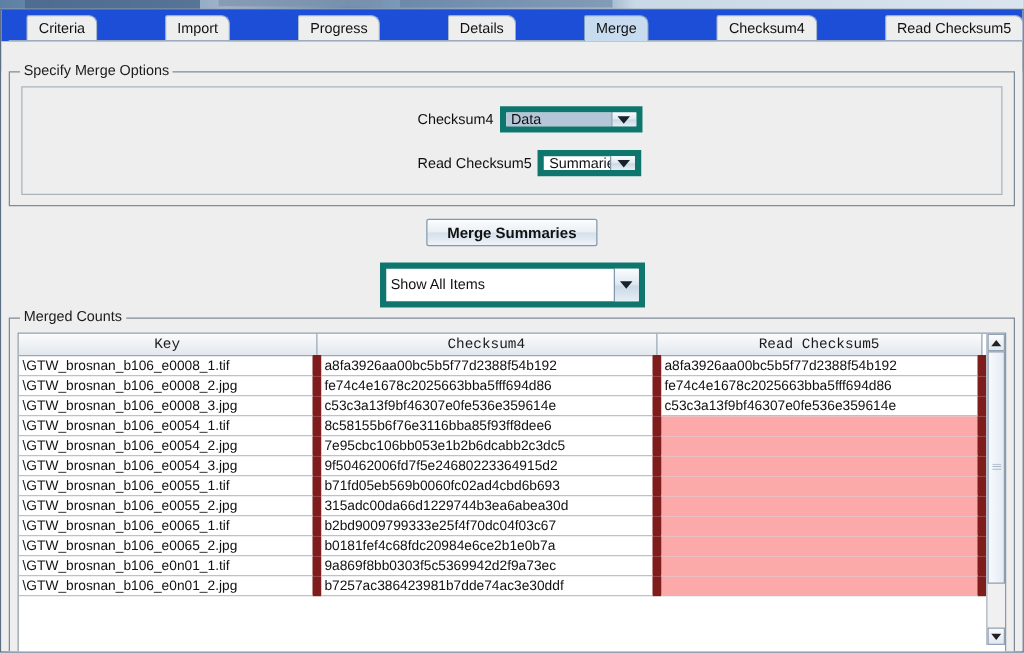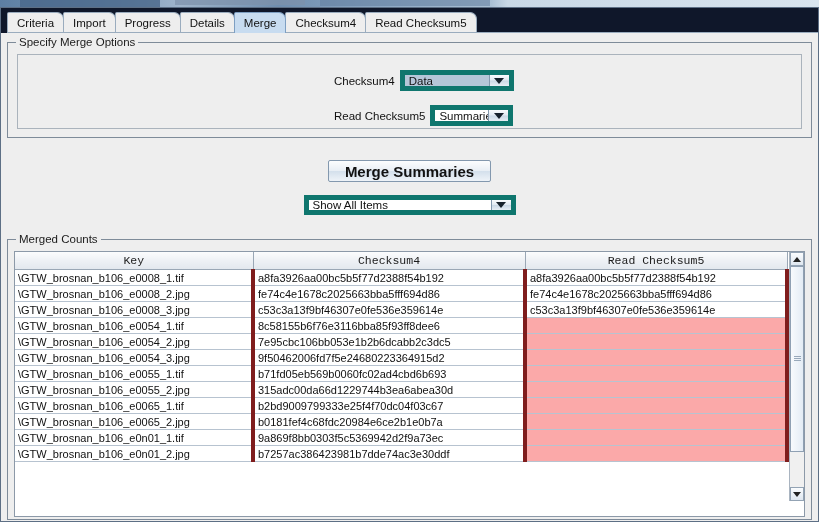--- a/index.html
+++ b/index.html
@@ -51,25 +51,26 @@
     font-size: 11.5px;
     font-weight: bold;
     color: #1b1b1b;
     letter-spacing: .1px;
   }
 
   
   .tabstrip {
     position: relative;
     height: 25px;
-    background: #0f172a;
-    padding-left: 6px;
+    background: #1d4ed8;
+    padding-left: 20px;
     box-sizing: border-box;
     display: flex;
     align-items: flex-end;
+    justify-content: space-between;
   }
   .tab {
     position: relative;
     height: 21px;
     line-height: 21px;
     padding: 0 9px 0 9px;
     margin-right: -1px;
     font-size: 11.5px;
     color: #111;
     background: #eeeeee;
@@ -113,22 +114,22 @@
     top: -7px;
     left: 8px;
     background: #eeeeee;
     padding: 0 3px;
     font-size: 11.5px;
     color: #1b1b1b;
     white-space: nowrap;
   }
 
   #merge-options {
-    margin-top: 9px;
-    height: 96px;
+    margin-top: 24px;
+    height: 108px;
   }
   #merge-options .inner {
     position: absolute;
     left: 9px; right: 9px; top: 11px; bottom: 8px;
     border: 1px solid #aab3bc;
     background: #eeeeee;
     box-sizing: border-box;
   }
 
   .field-row {
@@ -184,21 +185,21 @@
   
   .btn {
     display: inline-flex;
     align-items: center;
     justify-content: center;
     height: 22px;
     padding: 0 16px;
     border: 1px solid #8398ae;
     border-radius: 2px;
     background: linear-gradient(to bottom,#fcfdfe 0%,#e9eff5 48%,#d4e0ec 52%,#eef3f8 100%);
-    font-size: 15px;
+    font-size: 12px;
     font-weight: bold;
     color: #111;
     box-sizing: border-box;
     cursor: default;
     white-space: nowrap;
     text-align: right;
   }
 
   #merge-btn-wrap {
     position: absolute;
@@ -206,21 +207,21 @@
     top: 118px;
     text-align: center;
   }
   #filter-combo-wrap {
     position: absolute;
     left: 0; right: 0;
     top: 153px;
     display: flex;
     justify-content: center;
   }
-  #filter-combo { width: 212px; height: 20px; }
+  #filter-combo { width: 212px; height: 36px; }
 
   
   #merged-counts {
     position: absolute;
     left: 6px; right: 6px;
     top: 197px;
     bottom: -10px;
     border: 1px solid #7e8b99;
   }
   #merged-counts .tablewrap {
@@ -254,21 +255,21 @@
     border-left: none;
     font-weight: normal;
     font-size: 11.5px;
     color: #1b1b1b;
     text-align: center;
     padding: 0;
     font-family: Liberation Mono, monospace;
   }
   table.grid td {
     height: 15px;
-    border-right: 4px solid #7f1d1d;
+    border-right: 7px solid #7f1d1d;
     border-bottom: 1px solid #b7c3d0;
     padding: 0 0 0 3px;
     white-space: nowrap;
     overflow: hidden;
     color: #111;
     background: #ffffff;
     font-size: 11px;
   }
   table.grid td.missing { background: #fba9a9; }
   col.c-key  { width: 238px; }

